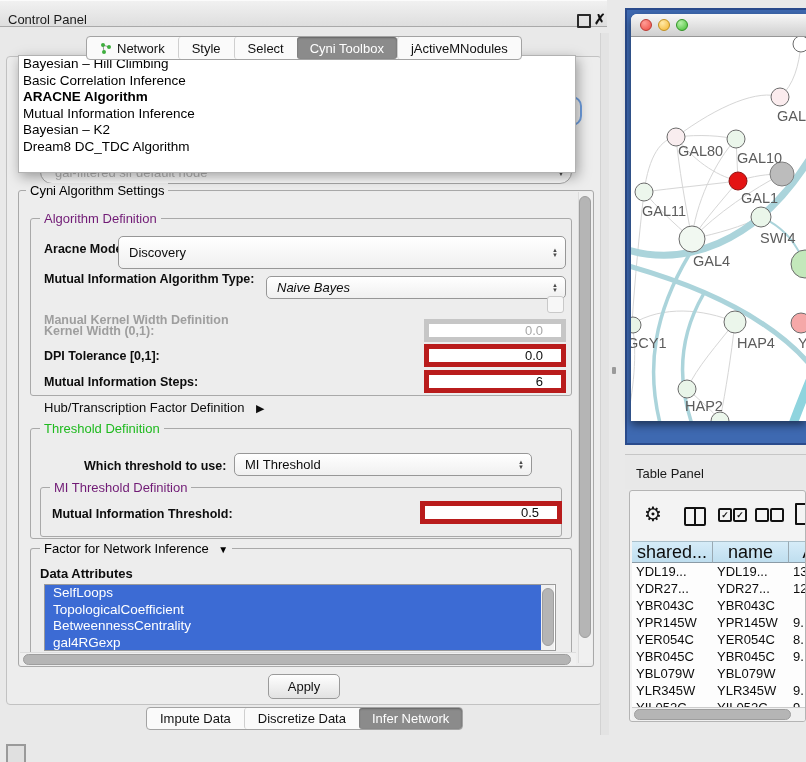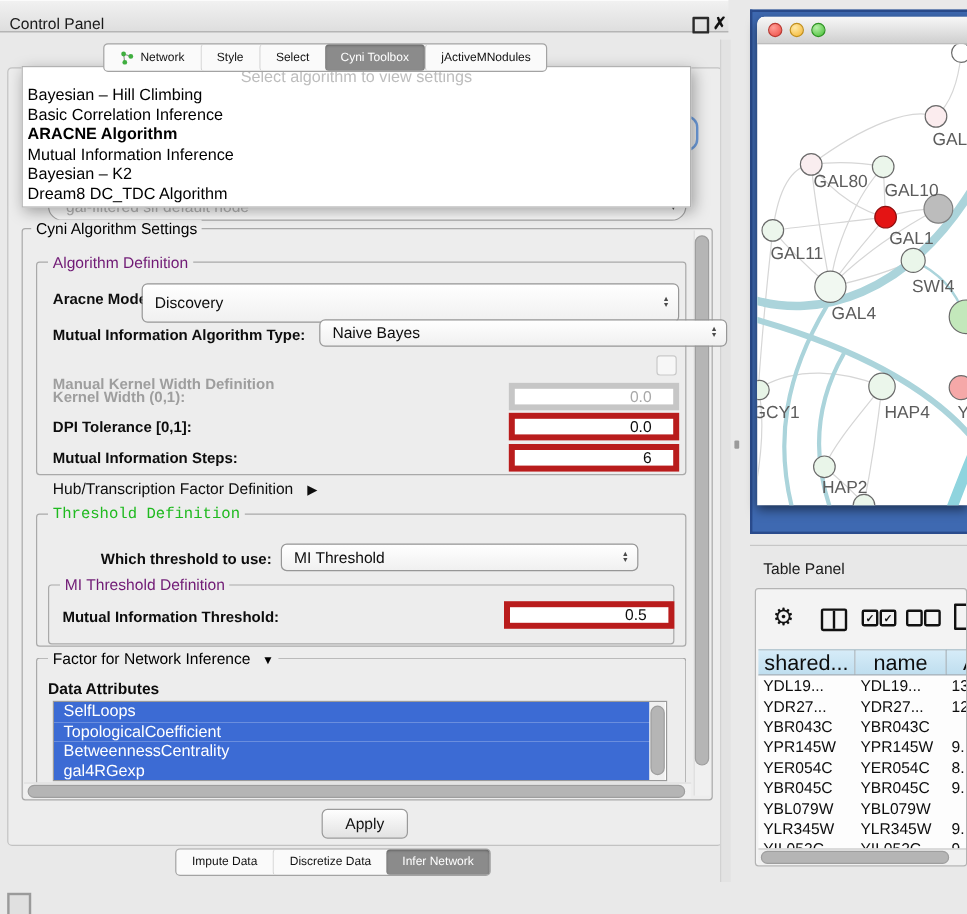--- a/index.html
+++ b/index.html
@@ -10,21 +10,21 @@
     border-top:1px solid #fbfbfb;border-bottom:1px solid #a9a9a9;}
   .cp-title{left:8px;top:12px;font-size:13px;color:#1a1a1a;}
   .float-icon{left:577px;top:14px;width:10px;height:10px;border:2px solid #2a2a2a;border-radius:1px;}
   .close-icon{left:594px;top:11px;font-size:14px;font-weight:bold;color:#111;}
   .cp-body{left:6px;top:56px;width:594px;height:647px;background:#ededed;border:1px solid #c2c2c2;border-radius:4px;}
   .cp-right-track{left:600px;top:33px;width:8px;height:702px;background:#e3e3e3;border-left:1px solid #d2d2d2;}
   .splitter-dot{left:612px;top:367px;width:4px;height:7px;background:#9a9a9a;border-radius:1px;}
   .tabbar{display:flex;align-items:stretch;background:#fafafa;border:1px solid #a3a3a3;border-radius:4px;}
   #top-tabs{left:86px;top:36px;height:22px;z-index:30;}
   #bottom-tabs{left:146px;top:707px;height:21px;z-index:5;}
-  .tab{padding:0 13px;display:flex;align-items:center;font-size:10px;color:#111;white-space:nowrap;border-radius:3px;}
+  .tab{padding:0 13px;display:flex;align-items:center;font-size:13px;color:#111;white-space:nowrap;border-radius:3px;}
   .tab + .tab{border-left:1px solid #cfcfcf;}
   .tab.selected{background:#8b8b8b;color:#fff;border-left:none;box-shadow:inset 0 1px 2px rgba(0,0,0,.3);}
   .tab .tab-icon{margin-right:5px;display:inline-flex;}
   
   .combo{border:1px solid #979797;border-radius:5px;background:linear-gradient(#ffffff,#f0f0f0);
     display:flex;align-items:center;font-size:13px;color:#0d0d0d;padding-left:10px;box-sizing:border-box;}
   .stepper{margin-left:auto;margin-right:7px;display:flex;flex-direction:column;align-items:center;
     font-size:6px;line-height:5px;color:#4a4a4a;}
   .field{border:5px solid #b91c1c;background:#fff;font-size:13px;color:#0d0d0d;display:flex;align-items:center;
     justify-content:flex-end;padding-right:18px;box-sizing:border-box;}
@@ -134,21 +134,20 @@
   <div class="abs focus-ring"></div>
   <div class="abs dataset-combo">
     <span>gal-filtered sif default node</span>
     <span class="stepper">
         <span>▲</span>
         <span>▼</span>
       </span>
   </div>
 
   <div class="abs popup">
-    <div class="popup-ph">Select algorithm to view settings</div>
     <div id="popup-items">
         <div class="popup-item">Bayesian – Hill Climbing</div>
         <div class="popup-item">Basic Correlation Inference</div>
         <div class="popup-item bold">ARACNE Algorithm</div>
         <div class="popup-item">Mutual Information Inference</div>
         <div class="popup-item">Bayesian – K2</div>
         <div class="popup-item">Dream8 DC_TDC Algorithm</div>
       </div>
   </div>
 
@@ -164,21 +163,21 @@
   <div class="abs lbl" style="left:44px;top:242px;">Aracne Mode:</div>
   <div class="abs combo" style="left:118px;top:236px;width:448px;height:33px;">
     <span>Discovery</span>
     <span class="stepper">
         <span>▲</span>
         <span>▼</span>
       </span>
   </div>
 
   <div class="abs lbl" style="left:44px;top:272px;">Mutual Information Algorithm Type:</div>
-  <div class="abs combo" style="left:266px;top:266px;width:340px;height:23px;">
+  <div class="abs combo" style="left:266px;top:276px;width:300px;height:23px;font-style:italic;">
     <span>Naive Bayes</span>
     <span class="stepper">
         <span>▲</span>
         <span>▼</span>
       </span>
   </div>
 
   <div class="abs lbl disabled" style="left:44px;top:313px;">Manual Kernel Width Definition</div>
   <div class="abs" style="left:547px;top:296px;width:15px;height:15px;border:1px solid #c9c9c9;border-radius:3px;background:#f7f7f7;"></div>
 
@@ -190,21 +189,21 @@
 
   <div class="abs lbl" style="left:44px;top:375px;">Mutual Information Steps:</div>
   <div class="abs field" style="left:424px;top:370px;width:142px;height:23px;">6</div>
 
   <div class="abs" style="left:44px;top:400px;font-size:13px;color:#0d0d0d;">
     <span>Hub/Transcription Factor Definition</span>
     <span style="margin-left:8px;font-size:11px;">▶</span>
   </div>
 
   <div class="abs group" style="left:30px;top:428px;width:540px;height:109px;"></div>
-  <div class="abs grouplbl green" style="left:40px;top:421px;font-family:Liberation Mono, monospace;">Threshold Definition</div>
+  <div class="abs grouplbl green" style="left:40px;top:421px;">Threshold Definition</div>
 
   <div class="abs lbl" style="left:84px;top:459px;">Which threshold to use:</div>
   <div class="abs combo" style="left:234px;top:453px;width:298px;height:23px;">
     <span>MI Threshold</span>
     <span class="stepper">
         <span>▲</span>
         <span>▼</span>
       </span>
   </div>
 

